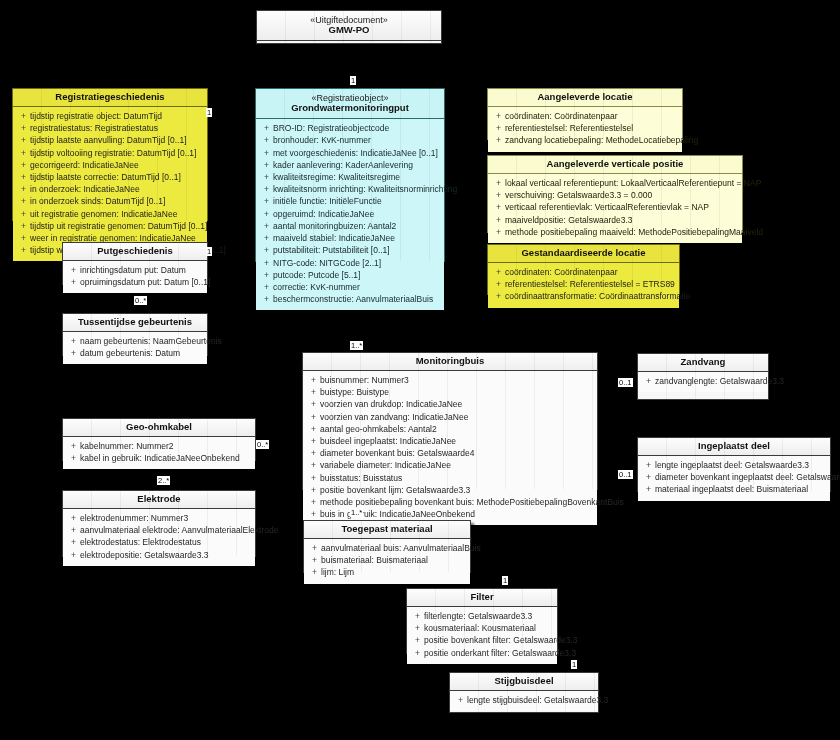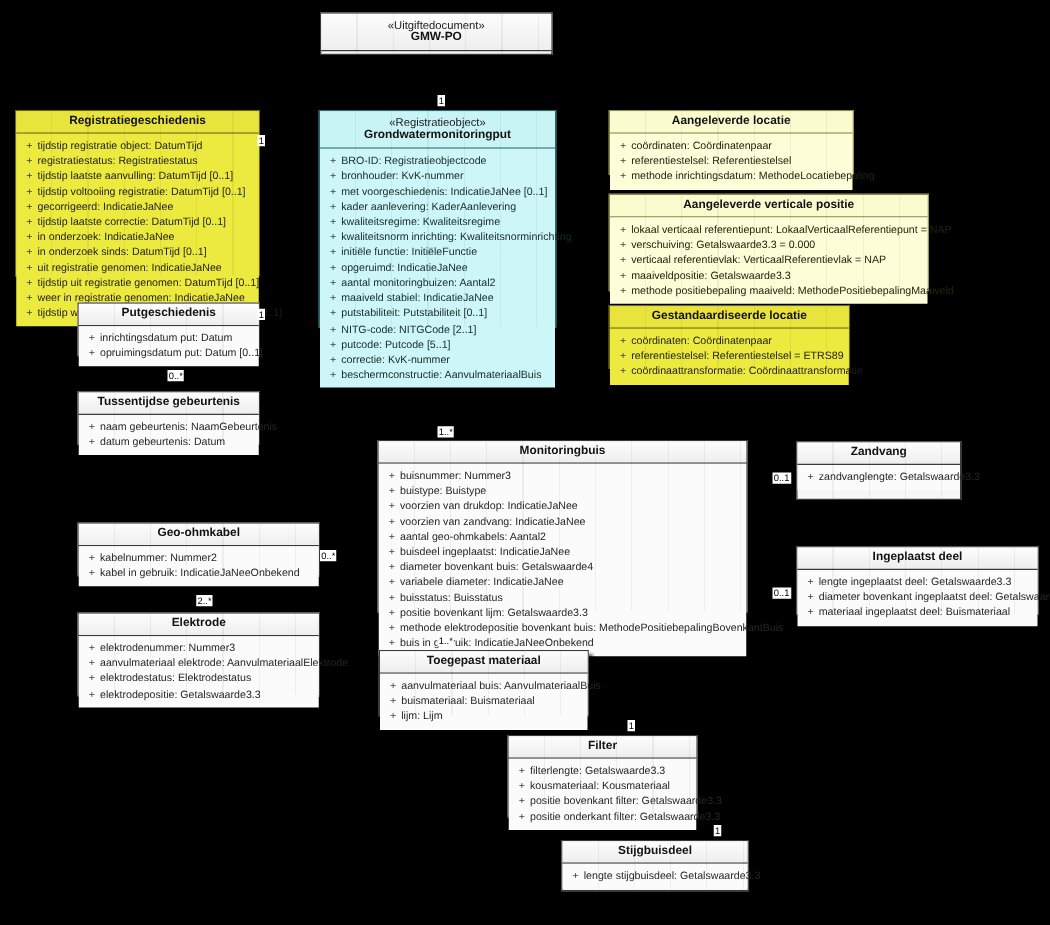--- a/index.html
+++ b/index.html
@@ -260,21 +260,21 @@
       <div class="attr">
           <span class="vis">+</span>
           <span class="atxt">coördinaten: Coördinatenpaar</span>
         </div>
       <div class="attr">
           <span class="vis">+</span>
           <span class="atxt">referentiestelsel: Referentiestelsel</span>
         </div>
       <div class="attr">
           <span class="vis">+</span>
-          <span class="atxt">methode inrichtingsdatum: MethodeLocatiebepaling</span>
+          <span class="atxt">zandvang locatiebepaling: MethodeLocatiebepaling</span>
         </div>
     </div>
   </div>
 
   <div class="uml c-pale" style="left:487px;top:155px;width:256px;height:78px;">
     <div class="hdr" style="padding-top:3px;padding-bottom:3px;">
       <span class="nm">Aangeleverde verticale positie</span>
     </div>
     <div class="attrs">
       <div class="attr">
@@ -432,21 +432,21 @@
       <div class="attr">
           <span class="vis">+</span>
           <span class="atxt">buisstatus: Buisstatus</span>
         </div>
       <div class="attr">
           <span class="vis">+</span>
           <span class="atxt">positie bovenkant lijm: Getalswaarde3.3</span>
         </div>
       <div class="attr">
           <span class="vis">+</span>
-          <span class="atxt">methode elektrodepositie bovenkant buis: MethodePositiebepalingBovenkantBuis</span>
+          <span class="atxt">methode positiebepaling bovenkant buis: MethodePositiebepalingBovenkantBuis</span>
         </div>
       <div class="attr">
           <span class="vis">+</span>
           <span class="atxt">buis in gebruik: IndicatieJaNeeOnbekend</span>
         </div>
     </div>
   </div>
 
   <div class="uml c-white" style="left:637px;top:353px;width:132px;height:47px;">
     <div class="hdr" style="padding-top:3px;padding-bottom:3px;">

